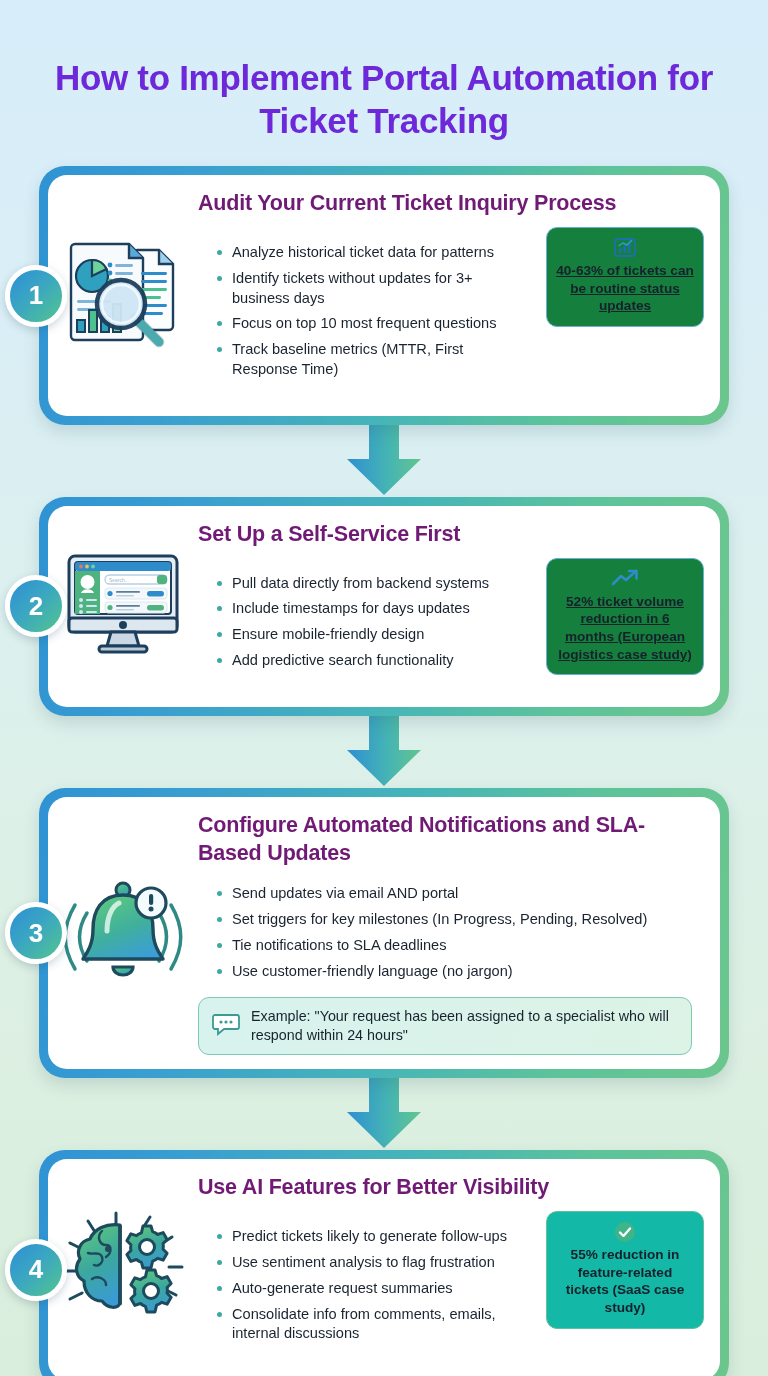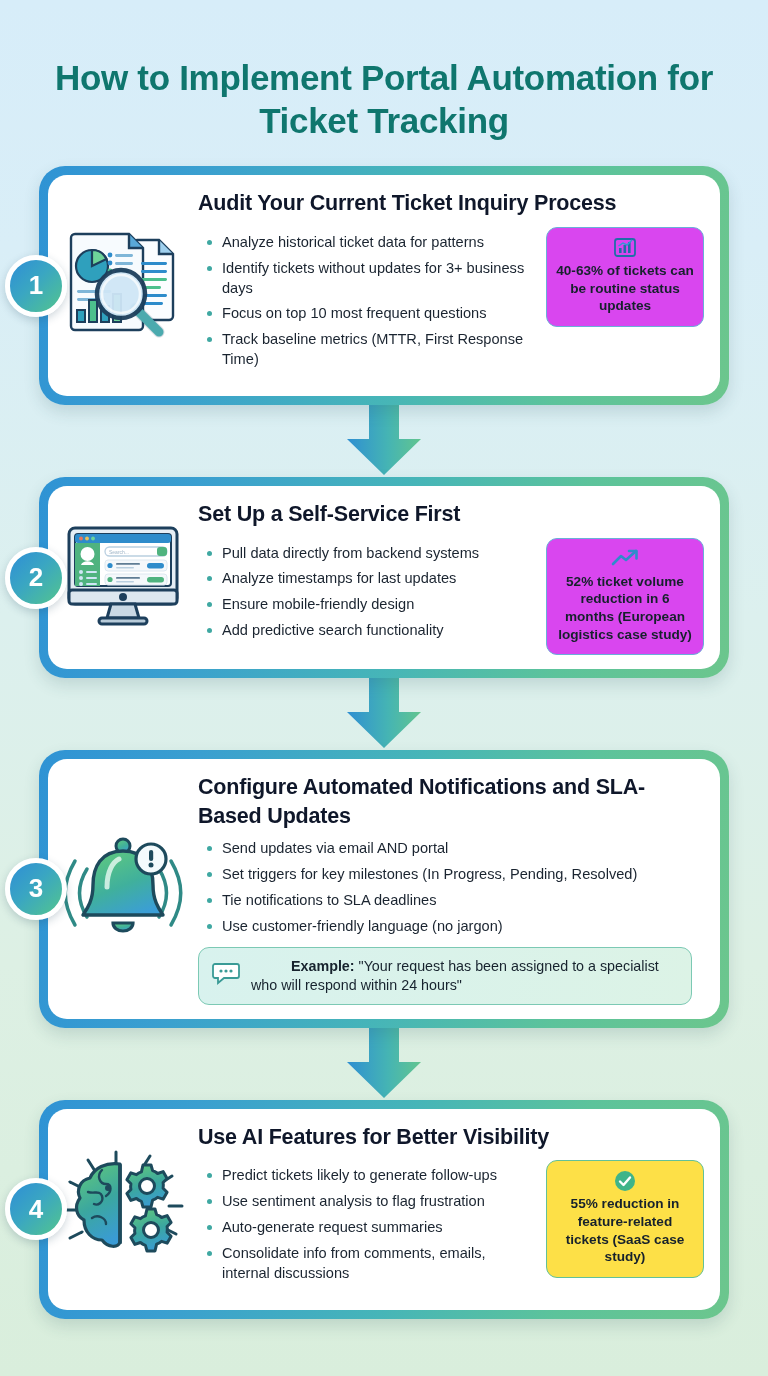--- a/index.html
+++ b/index.html
@@ -11,21 +11,21 @@
     position:relative;
     -webkit-font-smoothing:antialiased;
   }
 
   
   .title {
     text-align:center;
     padding:34px 40px 0 40px;
     font-size:35px;
     font-weight:bold;
-    color:#0f766e;
+    color:#6d28d9;
     line-height:1.22;
     letter-spacing:-0.3px;
   }
 
   
   .flow { position:relative; margin-top:18px; }
 
   
   .step { position:relative; margin:0 auto; }
   .card-outer {
@@ -66,27 +66,27 @@
   .icon-col {
     width:150px;
     flex:0 0 150px;
     display:flex; align-items:center; justify-content:center;
   }
   .body-col { flex:1 1 auto; padding:14px 16px 14px 0; }
 
   .step-title {
     font-size:21.5px;
     font-weight:bold;
-    color:#0f172a;
+    color:#701a75;
     line-height:1.33;
     margin:0 0 9px 0;
     letter-spacing:-0.2px;
   }
   .content-row { display:flex; align-items:flex-start; gap:14px; }
-  .bullets { flex:1 1 auto; margin:6px; padding:0; list-style:none; }
+  .bullets { flex:1 1 auto; margin:16px; padding:0; list-style:none; }
   .bullets li {
     position:relative;
     padding-left:18px;
     margin-bottom:6px;
     font-size:14.6px;
     line-height:1.36;
     color:#1a2430;
   }
   .bullets li:before {
     content:"";
@@ -102,39 +102,39 @@
     width:158px;
     border-radius:11px;
     padding:9px 8px 11px 8px;
     text-align:center;
     font-size:13.6px;
     font-weight:bold;
     line-height:1.3;
     color:#16212c;
     box-sizing:border-box;
   }
-  .stat.blue { background:#d946ef; border:1.5px solid #6aafd8; }
-  .stat.green { background:#fde047; border:1.5px solid #62c198; }
+  .stat.blue { background:#15803d; border:1.5px solid #6aafd8;text-decoration:underline; }
+  .stat.green { background:#14b8a6; border:1.5px solid #62c198; }
   .stat-icon { display:block; margin:0 auto 5px auto; height:20px; }
 
   
   .example {
     margin-top:10px;
     margin-right:12px;
     display:flex; align-items:center; gap:11px;
     border-radius:11px;
     padding:9px 13px;
     background:linear-gradient(100deg,#d8f2ee 0%, #dcf3e6 100%);
     border:1.5px solid #7cc9b4;
     font-size:14.3px;
     line-height:1.33;
     color:#17232e;
   }
   .example .bubble { flex:0 0 28px; }
-  .example b { font-weight:bold;margin-left:40px; }
+  .example b { font-weight:normal; }
 
   
   .arrow { width:100%; display:flex; justify-content:center; }
   .arrow svg { display:block; }
 </style>
 </head>
 <body>
 
 <svg width="0" height="0" style="position:absolute" aria-hidden="true">
   <defs>
@@ -287,21 +287,21 @@
             <circle cx="62" cy="75" r="4" fill="#1d3f5c"></circle>
             <path d="M50 82 l-4 14 h32 l-4 -14 z" fill="#c9d8e4" stroke="#1d3f5c" stroke-width="3"></path>
             <rect x="38" y="96" width="48" height="6" rx="3" fill="#b8cbd9" stroke="#1d3f5c" stroke-width="3"></rect>
           </svg>
         </div>
         <div class="body-col">
           <div class="step-title">Set Up a Self-Service First</div>
           <div class="content-row">
             <ul class="bullets">
               <li>Pull data directly from backend systems</li>
-              <li>Analyze timestamps for last updates</li>
+              <li>Include timestamps for days updates</li>
               <li>Ensure mobile-friendly design</li>
               <li><span>Add </span><b>predictive search</b><span> functionality</span></li>
             </ul>
             <div class="stat blue">
               <span class="stat-icon">
                 <svg width="30" height="20" viewBox="0 0 30 20">
                     <path d="M3 16 L11 8 L16 12 L26 3" fill="none" stroke="#2e8ccb" stroke-width="2.6" stroke-linecap="round" stroke-linejoin="round"></path>
                     <path d="M19 3 h7.5 v7.5" fill="none" stroke="#2e8ccb" stroke-width="2.6" stroke-linecap="round" stroke-linejoin="round"></path>
                   </svg>
               </span>

